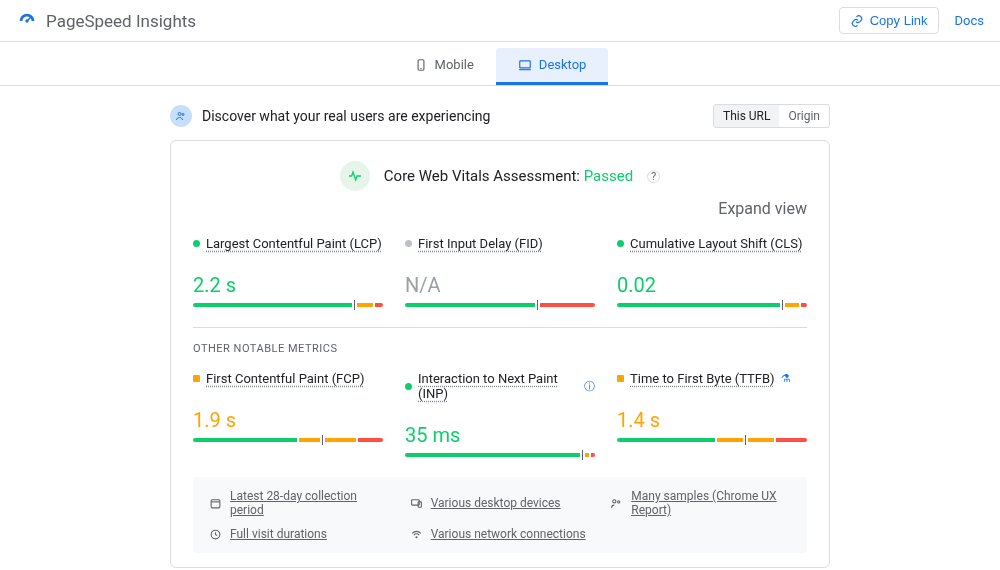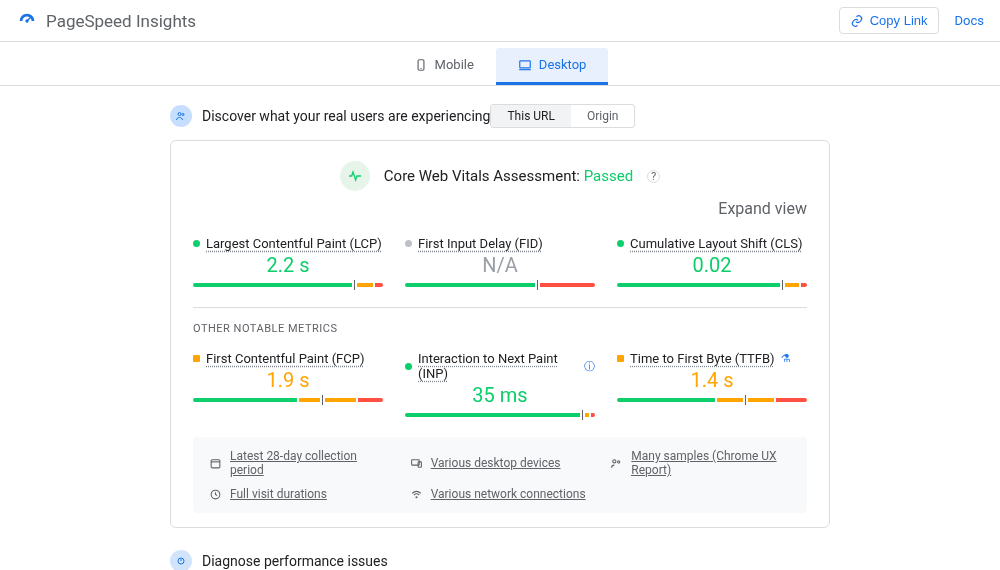--- a/index.html
+++ b/index.html
@@ -39,44 +39,44 @@
   .docs-link { color:var(--blue); text-decoration:none; font-size:13px; cursor:pointer; }
 
   .device-tabs { display:flex; justify-content:center; padding:6px 0 0 0; border-bottom:1px solid var(--border); margin-bottom:18px; }
   .device-tab { display:flex; align-items:center; gap:7px; padding:9px 22px 10px; font-size:13px; color:var(--muted); cursor:pointer; border-bottom:3px solid transparent; }
   .device-tab.active { background:var(--bg-blue-soft); color:var(--blue); border-bottom-color:var(--blue); border-radius:3px 3px 0 0; }
   .device-tab.active svg { stroke:var(--blue); }
   .device-tab svg { width:14px; height:14px; stroke:var(--muted); }
 
   .content { width:660px; margin:0 auto; }
 
-  .section-head { display:flex; align-items:center; margin-bottom:12px; }
+  .section-head { display:flex; align-items:center; justify-content:space-between; margin-bottom:12px; }
   .section-head .left { display:flex; align-items:center; gap:10px; font-size:14px; }
   .section-icon { width:22px; height:22px; border-radius:50%; background:#c7dfff; display:flex; align-items:center; justify-content:center; color:var(--blue); font-size:12px; }
   .pill-group { display:flex; border:1px solid var(--border); border-radius:3px; overflow:hidden; font-size:12px; }
-  .pill { padding:4px 16px; cursor:pointer; color:var(--muted); }
+  .pill { padding:4px 9px; cursor:pointer; color:var(--muted); }
   .pill.active { background:#f1f3f4; color:var(--text); }
 
   .card { border:1px solid var(--border); border-radius:6px; padding:20px 22px 14px; margin-bottom:22px; }
 
   .assess { display:flex; align-items:center; justify-content:center; gap:14px; font-size:15px; margin-bottom:8px; }
   .assess-icon { width:30px; height:30px; border-radius:50%; background:#e6f4ea; display:flex; align-items:center; justify-content:center; }
   .assess-status { color:var(--green); }
   .help-icn { color:var(--muted); font-size:11px; border:1px solid var(--border); border-radius:50%; width:13px; height:13px; display:inline-flex; align-items:center; justify-content:center; }
   .expand { text-align:right; font-size:16px; color:var(--muted); margin-bottom:18px; cursor:pointer; }
 
   .metrics { display:grid; grid-template-columns:repeat(3,1fr); gap:24px 22px; }
   .metric {}
   .metric-name { display:flex; align-items:center; gap:6px; font-size:13px; }
   .metric-name .dot { width:7px; height:7px; border-radius:1px; flex-shrink:0; }
   .dot.good { background:var(--green); border-radius:50%; }
   .dot.needs { background:var(--orange); }
   .dot.na { background:#bdc1c6; border-radius:50%; }
   .metric-name a { color:var(--text); text-decoration:underline dotted #80868b; text-underline-offset:3px; }
-  .metric-value { text-align:center; font-size:20px; margin-top:2px; margin-bottom:6px; }
+  .metric-value { text-align:left; font-size:20px; margin-top:22px; margin-bottom:6px; }
   .val-good { color:var(--green); }
   .val-needs { color:var(--orange); }
   .val-na { color:#9aa0a6; }
   .bar { height:4px; display:flex; gap:2px; }
   .bar div:first-child { background:var(--green); border-radius:2px 0 0 2px; }
   .bar div:last-child { background:var(--red); border-radius:0 2px 2px 0; }
   .bar .g { background:var(--green); }
   .bar .o { background:var(--orange); }
   .bar .r { background:var(--red); }
   .bar .e { background:#e8eaed; }

